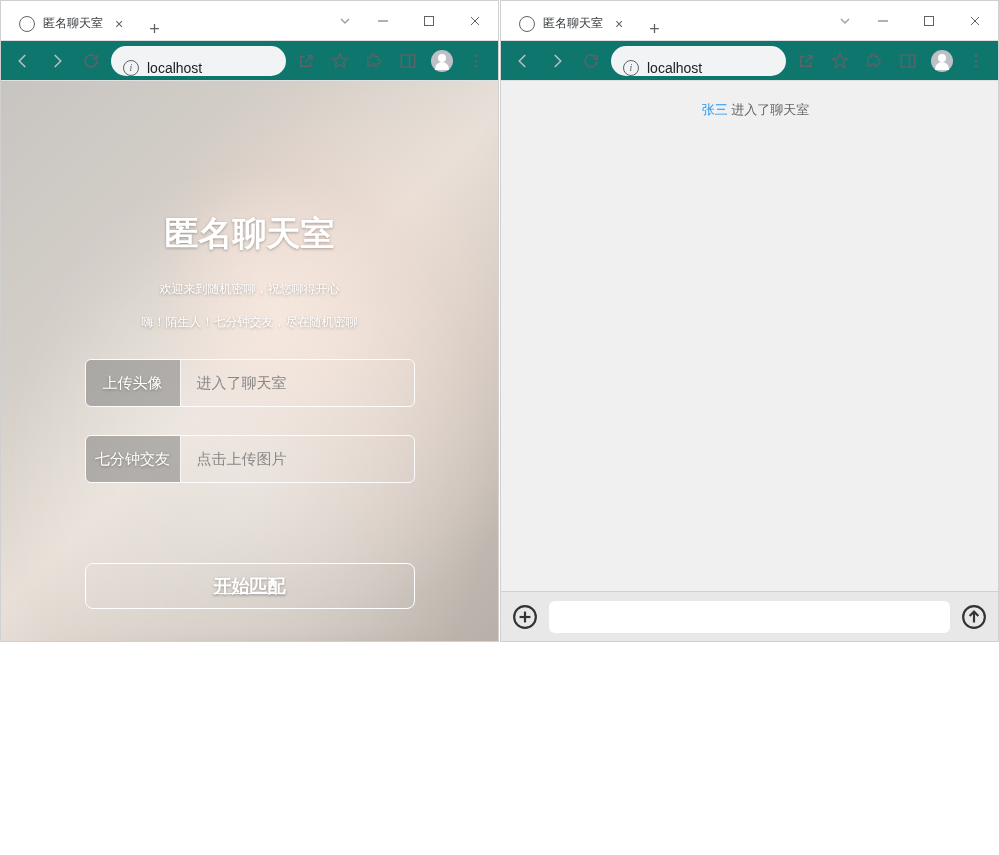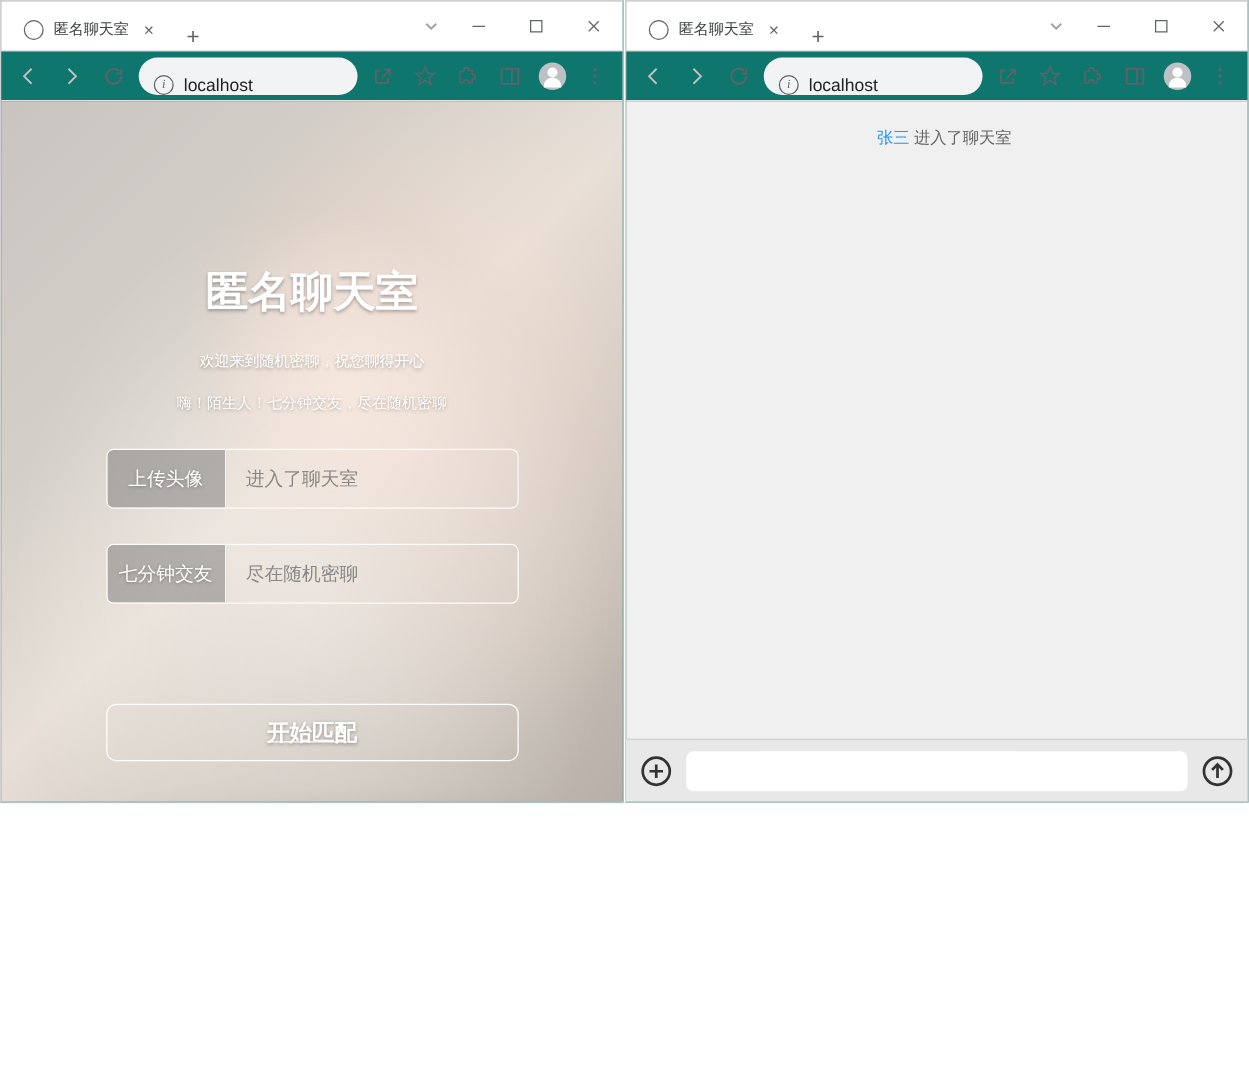--- a/index.html
+++ b/index.html
@@ -370,21 +370,21 @@
       <div class="hero-sub1">欢迎来到随机密聊，祝您聊得开心</div>
       <div class="hero-sub2">嗨！陌生人！七分钟交友，尽在随机密聊</div>
 
       <div class="form-row">
         <div class="form-label">上传头像</div>
         <div class="form-field">进入了聊天室</div>
       </div>
 
       <div class="form-row">
         <div class="form-label">七分钟交友</div>
-        <div class="form-field">尽在随机密聊</div>
+        <div class="form-field">点击上传图片</div>
       </div>
 
       <div class="match-btn">开始匹配</div>
     </div>
   </div>
 </div>
 
 <div class="window">
   <div class="titlebar">
     <div class="tabs-area">

